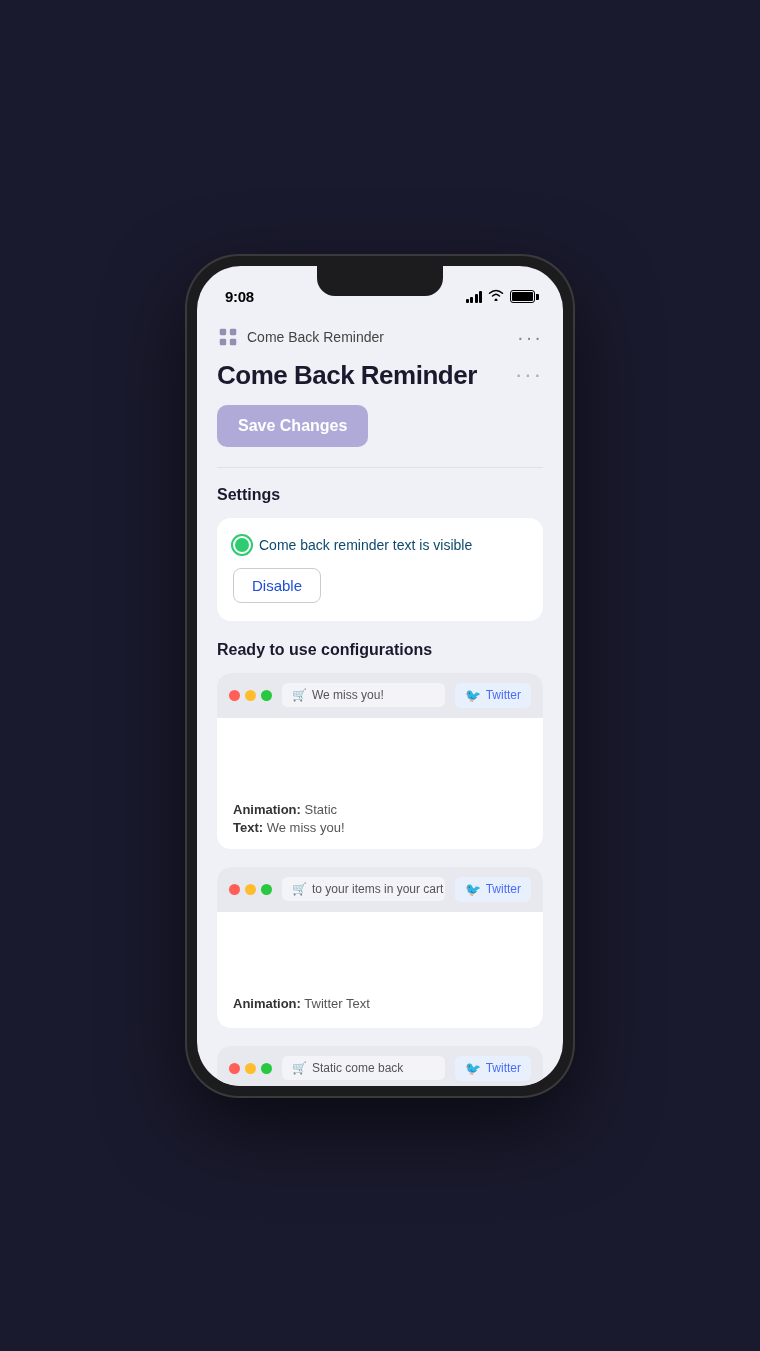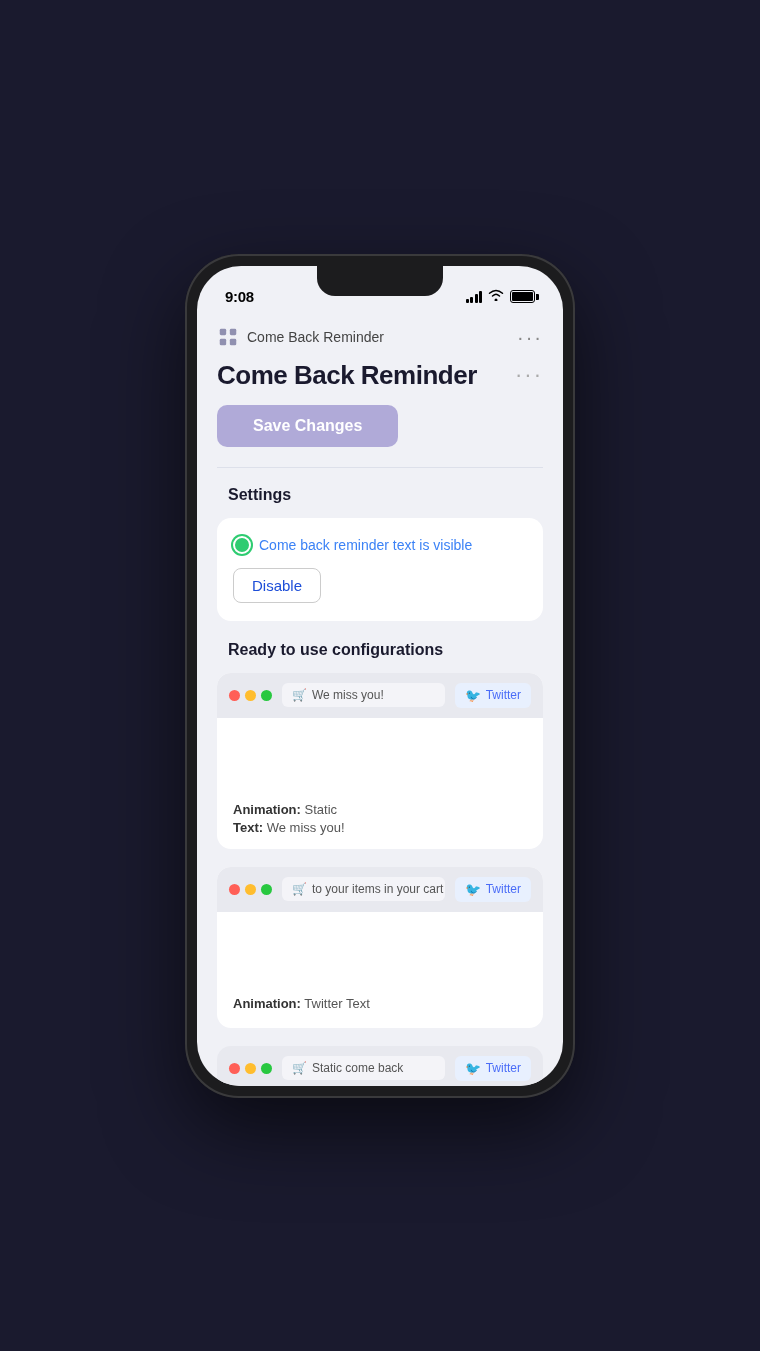--- a/index.html
+++ b/index.html
@@ -177,39 +177,38 @@
       line-height: 1;
       letter-spacing: 2px;
       margin-top: 4px;
     }
 
     .save-btn {
       background: #b0aad8;
       color: white;
       border: none;
       border-radius: 10px;
-      padding: 12px 36px;
+      padding: 12px 21px;
       font-size: 16px;
       font-weight: 600;
       cursor: pointer;
       margin-bottom: 20px;
     }
 
     .divider {
       height: 1px;
       background: #dde0ea;
       margin-bottom: 18px;
     }
 
     .section-label {
       font-size: 16px;
       font-weight: 700;
       color: #1a1a2e;
       margin-bottom: 14px;
-      margin-left: 11px;
     }
 
     .settings-card {
       background: white;
       border-radius: 14px;
       padding: 18px 16px;
       margin-bottom: 20px;
     }
 
     .status-row {
@@ -224,21 +223,21 @@
       height: 18px;
       background: #2ecc71;
       border-radius: 50%;
       border: 2.5px solid white;
       box-shadow: 0 0 0 2px #2ecc71;
       flex-shrink: 0;
     }
 
     .status-text {
       font-size: 14px;
-      color: #3b82f6;
+      color: #0c4a6e;
       font-weight: 500;
       text-align: right;
     }
 
     .disable-btn {
       border: 1.5px solid #ccc;
       background: white;
       border-radius: 8px;
       padding: 8px 18px;
       font-size: 15px;

